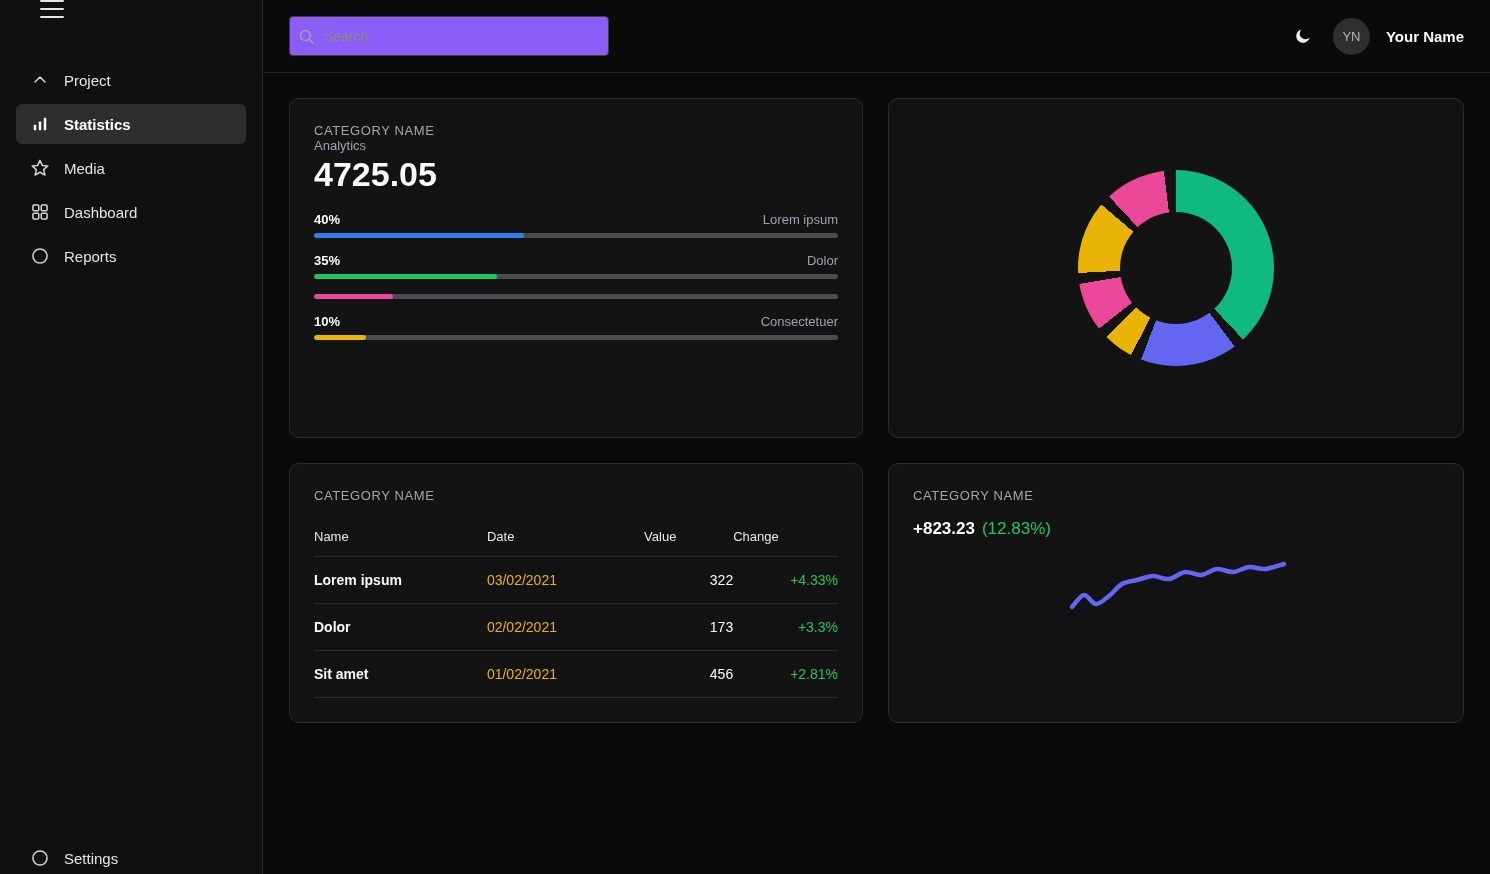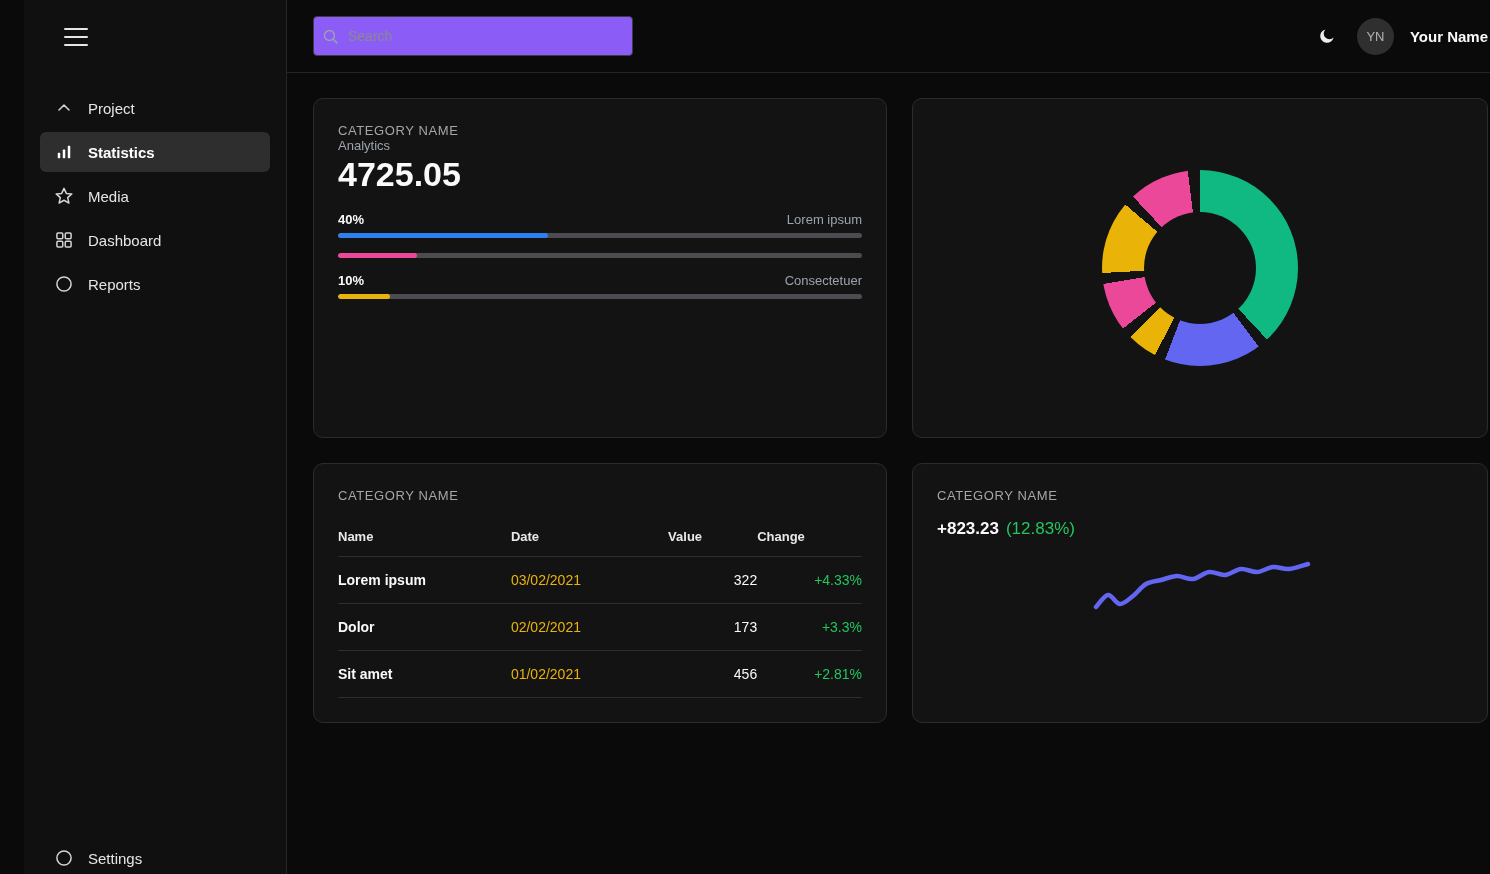--- a/index.html
+++ b/index.html
@@ -2,21 +2,21 @@
 <html><head>
 <meta charset="utf-8">
 <style>
   * { margin:0; padding:0; box-sizing:border-box; }
   html,body { width:1490px; height:874px; background:#0a0a0a; overflow:hidden;
     font-family:"Liberation Sans","DejaVu Sans",sans-serif; color:#fff; }
   .app { display:flex; width:100%; height:100%; }
 
   
   .sidebar { width:263px; background:#101010; border-right:1px solid #262626;
-    display:flex; flex-direction:column; padding-top:28px; flex:none;margin-left:24px; }
+    display:flex; flex-direction:column; flex:none; }
   .hamburger { width:24px; height:18px; margin-left:40px; display:flex; flex-direction:column;
     justify-content:space-between; cursor:pointer; background:none; border:none; }
   .hamburger span { display:block; height:2px; border-radius:1px; background:#e5e5e5; }
   .nav { margin-top:40px; display:flex; flex-direction:column; }
   .nav-item { display:flex; align-items:center; gap:14px; height:40px; margin:2px 16px;
     padding:0 14px; border-radius:6px; font-size:15px; color:#e5e5e5; cursor:pointer; }
   .nav-item.active { background:#2e2e2e; color:#fff; font-weight:bold; }
   .nav-item svg { width:20px; height:20px; flex:none; }
   .nav-bottom { margin-top:auto; margin-bottom:-6px; }
   .icon-stroke { fill:none; stroke:#d4d4d4; stroke-width:1.8; stroke-linecap:round; stroke-linejoin:round; }
@@ -56,21 +56,21 @@
   .bar-track { height:5px; background:#4b4b50; border-radius:3px; overflow:hidden; }
   .bar-fill { height:100%; border-radius:3px; width:0; }
 
   
   .donut-card { display:flex; align-items:center; justify-content:center; }
   .donut { width:196px; height:196px; border-radius:50%; position:relative; }
   .donut-hole { position:absolute; inset:42px; border-radius:50%; background:#131313; }
 
   
   .data-table { width:100%; margin-top:18px; border-collapse:collapse; table-layout:fixed; }
-  .data-table th { font-size:13px; font-weight:bold; color:#e8e8e8; text-align:left;
+  .data-table th { font-size:13px; font-weight:normal; color:#e8e8e8; text-align:left;
     padding:8px 0 12px 0; }
   .data-table td { font-size:14px; padding:15px 0; border-top:1px solid #2e2e2e; }
   .data-table tr:last-child td { border-bottom:1px solid #2e2e2e; }
   .col-name  { width:33%; }
   .col-date  { width:30%; }
   .col-value { width:17%; text-align:right; }
   .col-change{ width:20%; text-align:right; }
   td.cell-name { font-weight:bold; color:#fafafa; }
   td.cell-date { color:#eab308; }
   td.cell-value { color:#fafafa;margin-top:32px; }
@@ -175,20 +175,29 @@
           <div class="bar-row">
             <div class="bar-labels">
               <span class="bar-pct">40%</span>
               <span class="bar-name">Lorem ipsum</span>
             </div>
             <div class="bar-track">
               <div class="bar-fill" style="width: 40%; background: rgb(46, 127, 240);"></div>
             </div>
           </div>
           <div class="bar-row">
+            <div class="bar-labels">
+              <span class="bar-pct">35%</span>
+              <span class="bar-name">Dolor</span>
+            </div>
+            <div class="bar-track">
+              <div class="bar-fill" style="width: 35%; background: rgb(34, 197, 94);"></div>
+            </div>
+          </div>
+          <div class="bar-row">
             <div class="bar-track">
               <div class="bar-fill" style="width: 15%; background: rgb(236, 72, 153);"></div>
             </div>
           </div>
           <div class="bar-row">
             <div class="bar-labels">
               <span class="bar-pct">10%</span>
               <span class="bar-name">Consectetuer</span>
             </div>
             <div class="bar-track">

